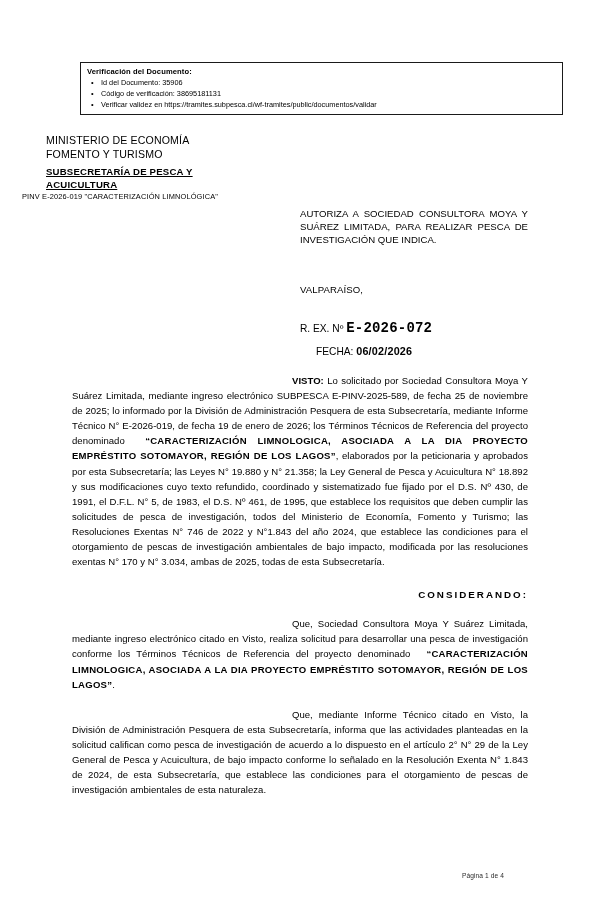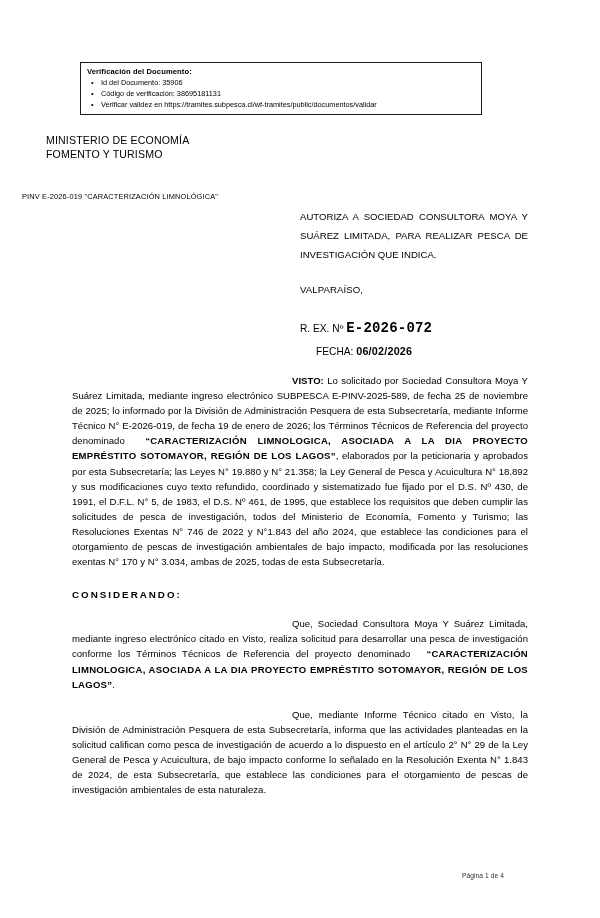--- a/index.html
+++ b/index.html
@@ -20,21 +20,21 @@
     position: absolute;
     inset: 0;
     background: #ffffff;
   }
 
   
   .verif-box {
     position: absolute;
     left: 80px;
     top: 62px;
-    width: 402px;
+    width: 483px;
     height: 53px;
     border: 1px solid #1a1a1a;
     box-sizing: border-box;
     overflow: hidden;
     background: #fff;
   }
   .verif-title {
     font-size: 7.6px;
     font-weight: bold;
     letter-spacing: 0.1px;
@@ -94,21 +94,21 @@
     white-space: nowrap;
   }
 
   
   .authorizes {
     position: absolute;
     left: 300px;
     top: 207px;
     width: 228px;
     font-size: 9.6px;
-    line-height: 19px;
+    line-height: 13px;
     text-align: justify;
     text-align-last: left;
   }
 
   .place {
     position: absolute;
     left: 300px;
     top: 284px;
     font-size: 9.6px;
     letter-spacing: 0.1px;
@@ -141,21 +141,21 @@
     line-height: 15.1px;
     text-align: justify;
     text-align-last: left;
     letter-spacing: 0.02px;
   }
   p.para + p.para { margin-top: 15px; }
   .indent { display: inline-block; width: 220px; }
   .indent-sm { display: inline-block; width: 220px; }
 
   .considerando {
-    text-align: left;
+    text-align: right;
     font-size: 9.8px;
     font-weight: bold;
     letter-spacing: 2.0px;
     margin: 20px 0 16px 0;
   }
 
   b.titleq { letter-spacing: 0.25px; margin-left: 10px; }
 
   
   .footer {
@@ -177,20 +177,24 @@
     <ul class="verif-list">
       <li>Id del Documento: 35906</li>
       <li>Código de verificación: 38695181131</li>
       <li>Verificar validez en https://tramites.subpesca.cl/wf-tramites/public/documentos/validar</li>
     </ul>
   </div>
 
   <div class="inst-header">
     <div class="inst-line">MINISTERIO DE ECONOMÍA</div>
     <div class="inst-line">FOMENTO Y TURISMO</div>
+    <div class="inst-sub">
+      <span>SUBSECRETARÍA DE PESCA Y</span>
+      <span>ACUICULTURA</span>
+    </div>
   </div>
 
   <div class="project-code">PINV E-2026-019 "CARACTERIZACIÓN LIMNOLÓGICA"</div>
 
   <div class="authorizes">AUTORIZA A SOCIEDAD CONSULTORA MOYA Y SUÁREZ LIMITADA, PARA REALIZAR PESCA DE INVESTIGACIÓN QUE INDICA.</div>
 
   <div class="place">VALPARAÍSO,</div>
 
   <div class="resnum">
     <span>R. EX. Nº </span><b>E-2026-072</b>

